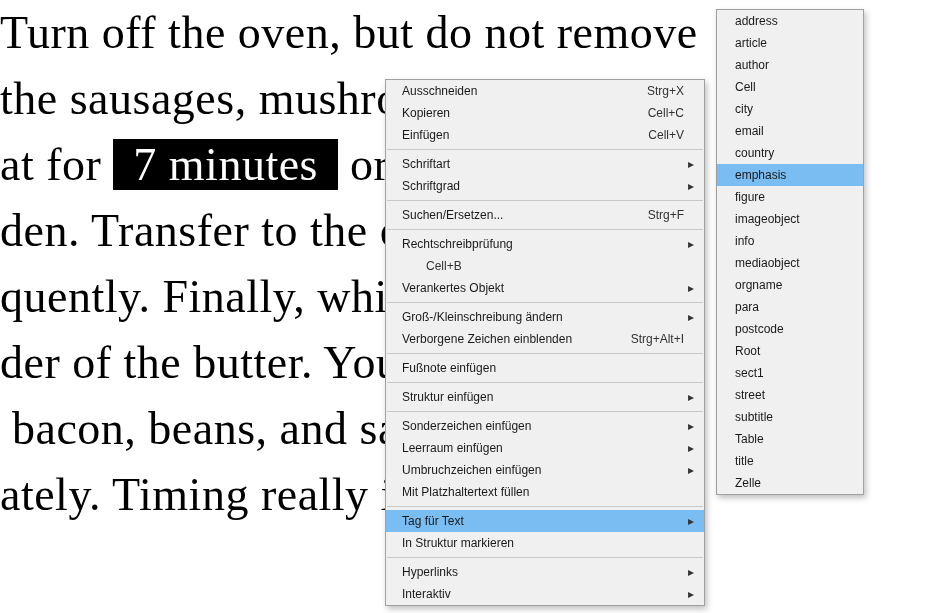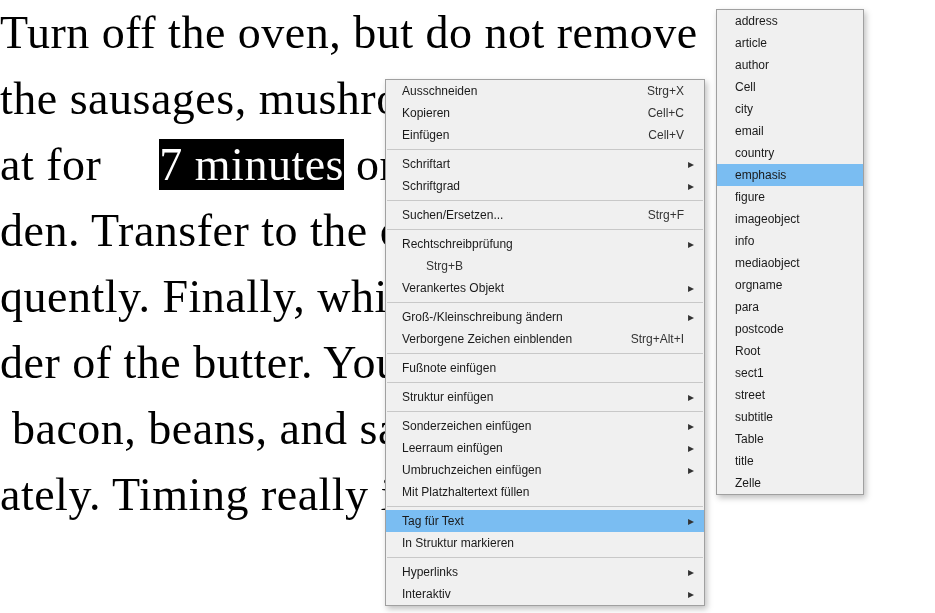--- a/index.html
+++ b/index.html
@@ -1,18 +1,18 @@
 <!DOCTYPE html>
 <html><head>
 <meta charset="utf-8">
 <style>
   html,body{margin:0;padding:0;width:935px;height:613px;overflow:hidden;background:#fff;font-family:"Segoe UI",Tahoma,sans-serif;}
   .doc{position:absolute;left:0;top:0;width:935px;font-family:Georgia,"Times New Roman",serif;font-size:46px;line-height:66px;letter-spacing:.5px;color:#000;}
   .doc .row{white-space:pre;}
-  .sel{background:#000;color:#fff;padding:0 0;margin-left:46px;}
+  .sel{background:#000;color:#fff;padding:0 20px;}
   
   .menu{position:absolute;background:#f0f0f0;border:1px solid #a0a0a0;box-shadow:2px 3px 6px rgba(0,0,0,.25);font-size:12px;color:#1a1a1a;}
   .menu .sep{height:1px;margin:3px 1px;background:#c8c8c8;}
   .menu .item{display:flex;align-items:center;height:22px;padding:0 10px 0 16px;cursor:default;}
   .menu .item .lbl{flex:1 1 auto;}
   .menu .item .sc{color:#333;padding-left:24px;}
   .menu .item .arrow{width:10px;text-align:right;color:#333;}
   .menu .item.hover{background:#7abdf2;}
   .menu.main{left:385px;top:79px;width:318px;}
   .menu.sub{left:716px;top:9px;width:146px;}
@@ -62,21 +62,21 @@
       <span class="lbl">Suchen/Ersetzen...</span>
       <span class="sc">Strg+F</span>
       <span class="arrow"></span>
     </div>
     <div class="sep"></div>
     <div class="item">
       <span class="lbl">Rechtschreibprüfung</span>
       <span class="arrow">▸</span>
     </div>
     <div class="item">
-      <span class="sc">Strg+B</span>
+      <span class="sc">Cell+B</span>
       <span class="arrow"></span>
     </div>
     <div class="item">
       <span class="lbl">Verankertes Objekt</span>
       <span class="arrow">▸</span>
     </div>
     <div class="sep"></div>
     <div class="item">
       <span class="lbl">Groß-/Kleinschreibung ändern</span>
       <span class="arrow">▸</span>

